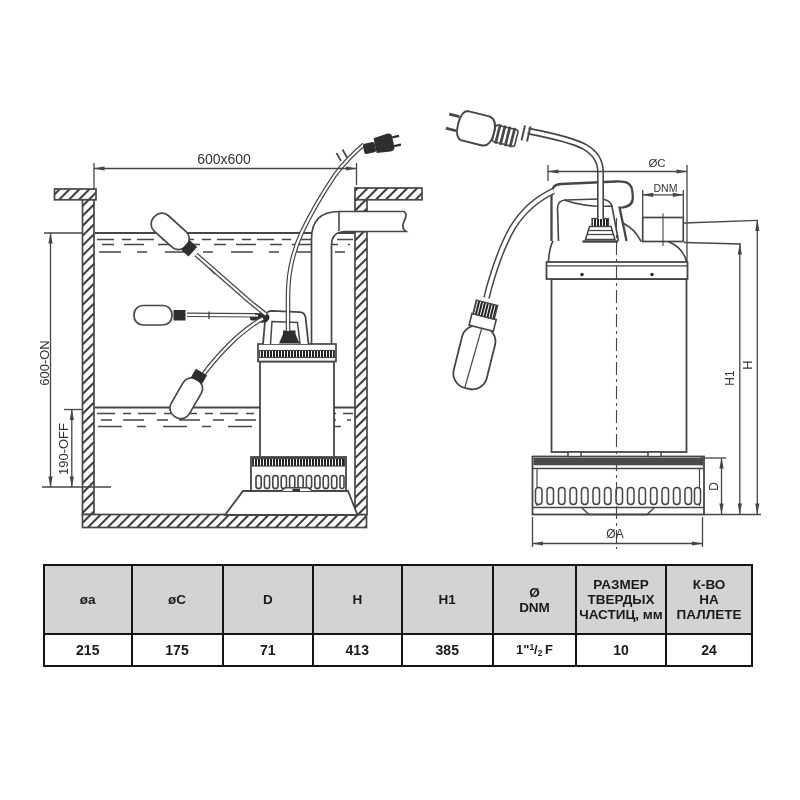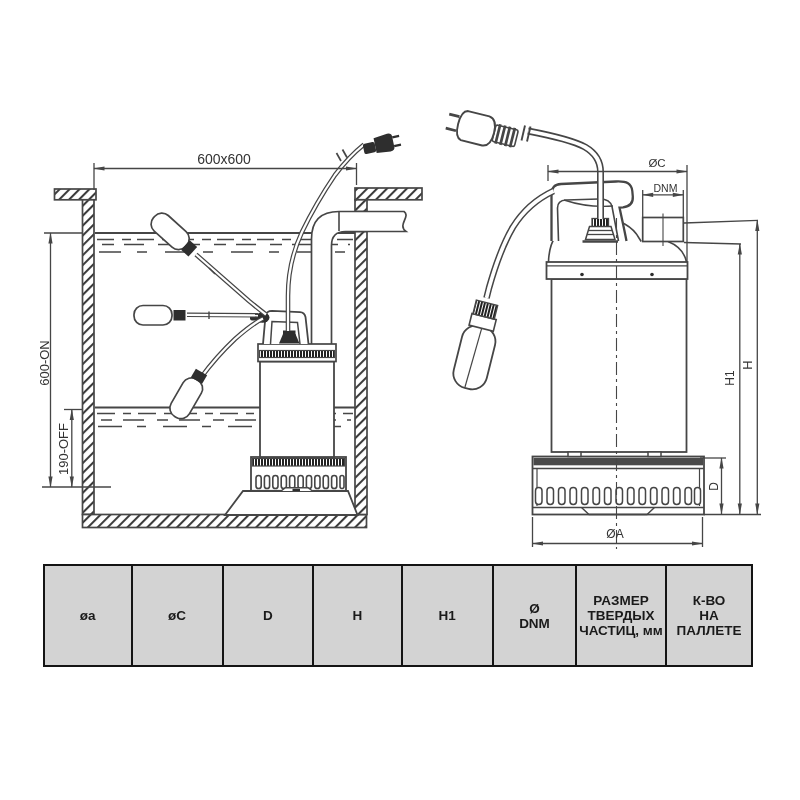--- a/index.html
+++ b/index.html
@@ -276,15 +276,25 @@
         <tr class="hd">
 <td>øa</td>
           <td>øC</td>
           <td>D</td>
           <td>H</td>
           <td>H1</td>
 <td>Ø<br>DNM</td>
 <td class="sm">РАЗМЕР<br>ТВЕРДЫХ<br>ЧАСТИЦ, мм</td>
 <td class="sm">К-ВО<br>НА<br>ПАЛЛЕТЕ</td>
 </tr>
+<tr class="bd">
+<td>215</td>
+          <td>175</td>
+          <td>71</td>
+          <td>413</td>
+          <td>385</td>
+<td style="font-size:13px">1"<sup>1</sup>/<sub>2</sub> F</td>
+          <td>10</td>
+          <td>24</td>
+</tr>
 </tbody>
     </table>
 </div>
 
 </body></html>

